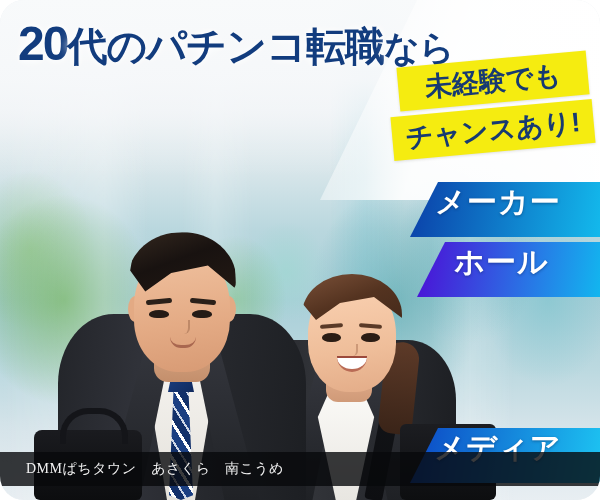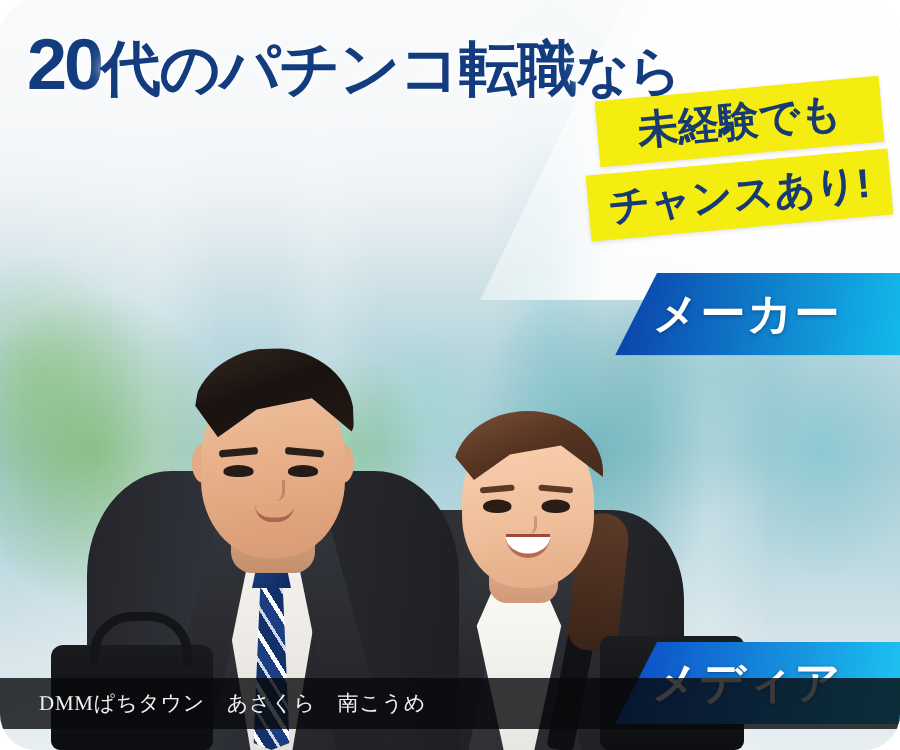--- a/index.html
+++ b/index.html
@@ -273,21 +273,21 @@
   .badge-2 {
     left: 392px; top: 108px; width: 202px; height: 44px;
     font-size: 27px; transform: rotate(-5.2deg);
   }
 
   
   .cat-btn {
     position: absolute;
     right: 0;
     height: 55px;
-    display: flex; align-items: center;
+    display: flex; align-items: flex-start;
     padding-right: 14px;
     box-sizing: border-box;
     clip-path: polygon(28px 0%, 100% 0%, 100% 100%, 0% 100%);
     cursor: pointer;
   }
   .cat-btn .cat-label {
     width: 100%;
     text-align: center;
     color: #ffffff;
     font-weight: 700;
@@ -371,20 +371,23 @@
   <div class="badge badge-1">
     <span>未経験でも</span>
   </div>
   <div class="badge badge-2">
     <span>チャンスあり!</span>
   </div>
 
   <div class="cat-btn" id="cat0" style="top: 182px; width: 190px; background: linear-gradient(100deg, rgb(11, 63, 168) 0%, rgb(19, 185, 236) 100%);">
     <span class="cat-label">メーカー</span>
   </div>
+  <div class="cat-btn" id="cat1" style="top: 242px; width: 183px; background: linear-gradient(100deg, rgb(76, 15, 214) 0%, rgb(18, 182, 239) 100%);">
+    <span class="cat-label">ホール</span>
+  </div>
   <div class="cat-btn" id="cat4" style="top: 428px; width: 190px; background: linear-gradient(100deg, rgb(12, 70, 196) 0%, rgb(29, 196, 242) 100%); font-family: Liberation Serif, serif;">
     <span class="cat-label">メディア</span>
   </div>
 
   <div class="credit">
     <span class="credit-text">DMMぱちタウン　あさくら　南こうめ</span>
   </div>
 
 </div>
 

